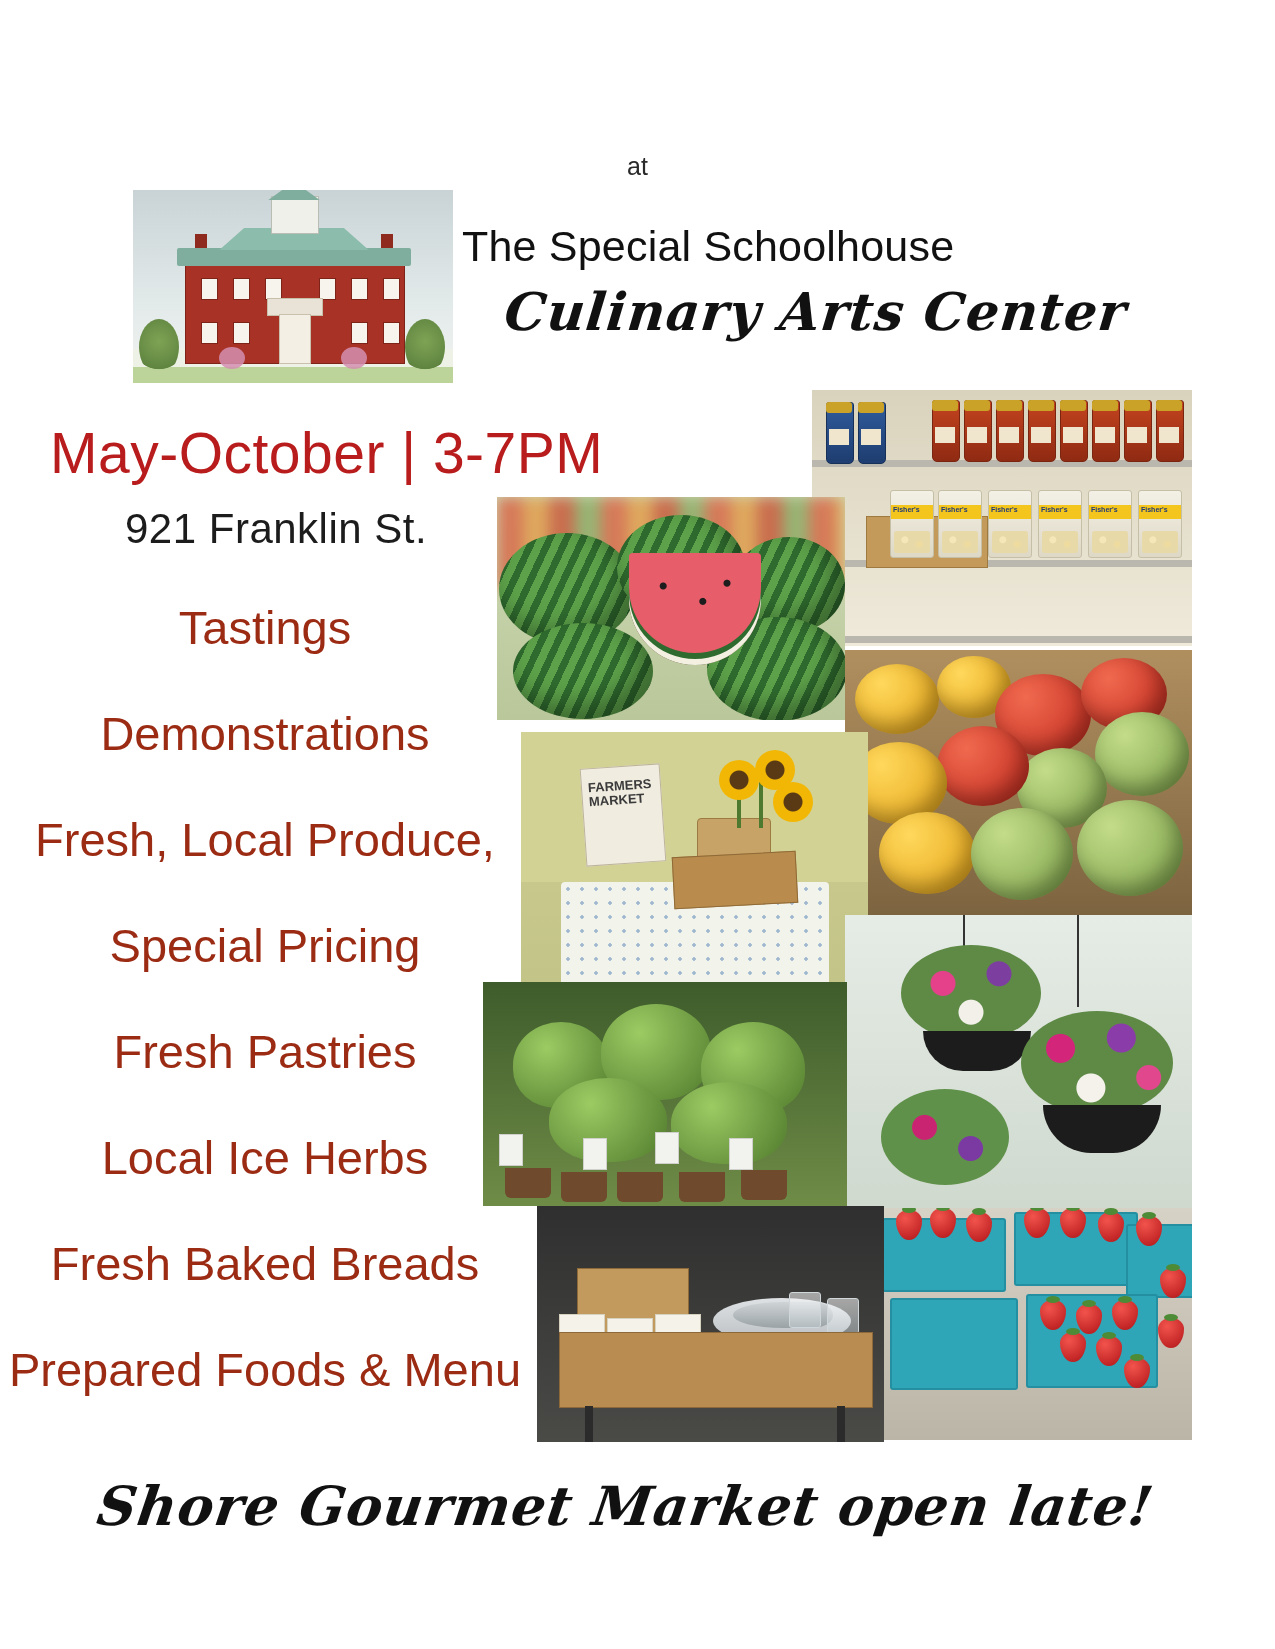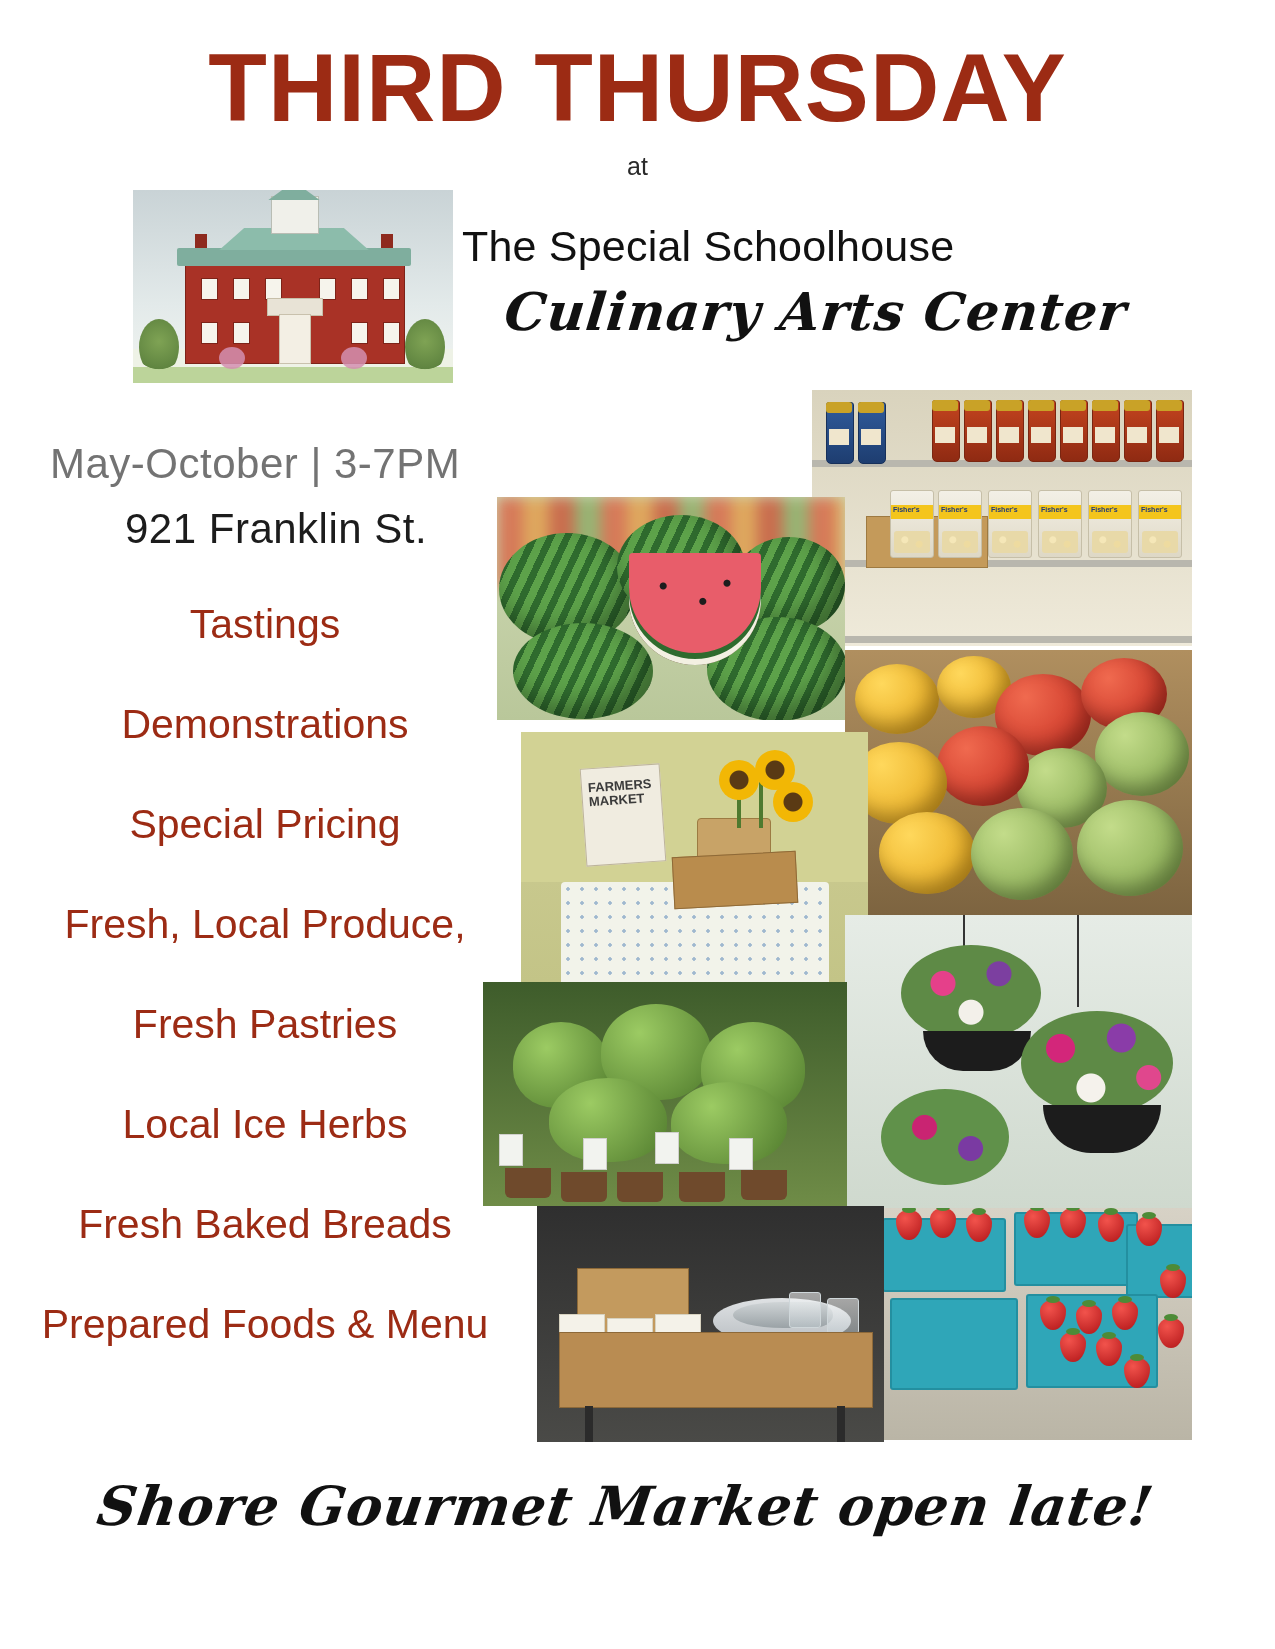--- a/index.html
+++ b/index.html
@@ -152,24 +152,24 @@
     bottom: 14px;
     width: 26px; height: 22px;
     background: #d48fb0;
     border-radius: 50%;
     opacity: .85;
   }
 
   
   .dateline {
     position: absolute;
-    top: 440px;
+    top: 420px;
     left: 50px;
-    font-size: 42px;
-    color: #737373;
+    font-size: 57px;
+    color: #b91c1c;
     letter-spacing: 0.5px;
   }
   .address {
     position: absolute;
     top: 505px;
     left: 125px;
     font-size: 42px;
     color: #1c1c1c;
     letter-spacing: 0.5px;
   }
@@ -178,21 +178,21 @@
     top: 604px;
     left: 0;
     width: 530px;
     list-style: none;
     margin: 0;
     padding: 0;
     text-align: center;
     color: #9c2b14;
   }
   .feature-list li {
-    font-size: 41px;
+    font-size: 47px;
     line-height: 1;
     padding: 0;
     margin: 0 0 59px 0;
     white-space: nowrap;
   }
   .footer-script {
     position: absolute;
     top: 1474px;
     left: 98px;
     font-size: 54px;
@@ -283,21 +283,20 @@
   .pf-card { position:absolute; width:44px; height:34px; background:#f4f2e9; border:1px solid #d7d2c0; }
   .pf-platter { position:absolute; left:176px; top:92px; width:138px; height:46px; background: linear-gradient(#dfe2e4, #b9bec2); border-radius: 50%; }
   .pf-fish { position:absolute; left:196px; top:96px; width:100px; height:26px; background: linear-gradient(#cfd4d6, #9aa2a6); border-radius: 50% 20% 20% 50% / 50% 50% 50% 50%; }
   .pf-glass { position:absolute; width:30px; height:34px; background: linear-gradient(rgba(255,255,255,.55), rgba(200,210,215,.5)); border:1px solid #cfd7da; border-radius:3px; }
 </style>
 </head>
 <body>
 
 <div class="flyer">
 
-  <div class="title">THIRD THURSDAY</div>
   <div class="at-word">at</div>
   <div class="venue-name">The Special Schoolhouse</div>
   <div class="venue-sub">Culinary Arts Center</div>
 
   <div class="schoolhouse">
     <div class="sh-sky"></div>
     <div class="sh-ground"></div>
     <div class="sh-grass"></div>
 
     <div class="sh-chim" style="left:62px;"></div>
@@ -328,22 +327,22 @@
     <div class="sh-shrub" style="left:86px;"></div>
     <div class="sh-shrub" style="left:208px;"></div>
   </div>
 
   <div class="dateline">May-October  |  3-7PM</div>
   <div class="address">921 Franklin St.</div>
 
   <ul class="feature-list">
     <li>Tastings</li>
     <li>Demonstrations</li>
+    <li>Fresh, Local Produce,</li>
     <li>Special Pricing</li>
-    <li>Fresh, Local Produce,</li>
     <li>Fresh Pastries</li>
     <li>Local Ice Herbs</li>
     <li>Fresh Baked Breads</li>
     <li>Prepared Foods &amp; Menu</li>
   </ul>
 
   <div class="footer-script">Shore Gourmet Market open late!</div>
 
   <div class="photo" id="photo-jars">
     <div class="shelf-bg"></div>

